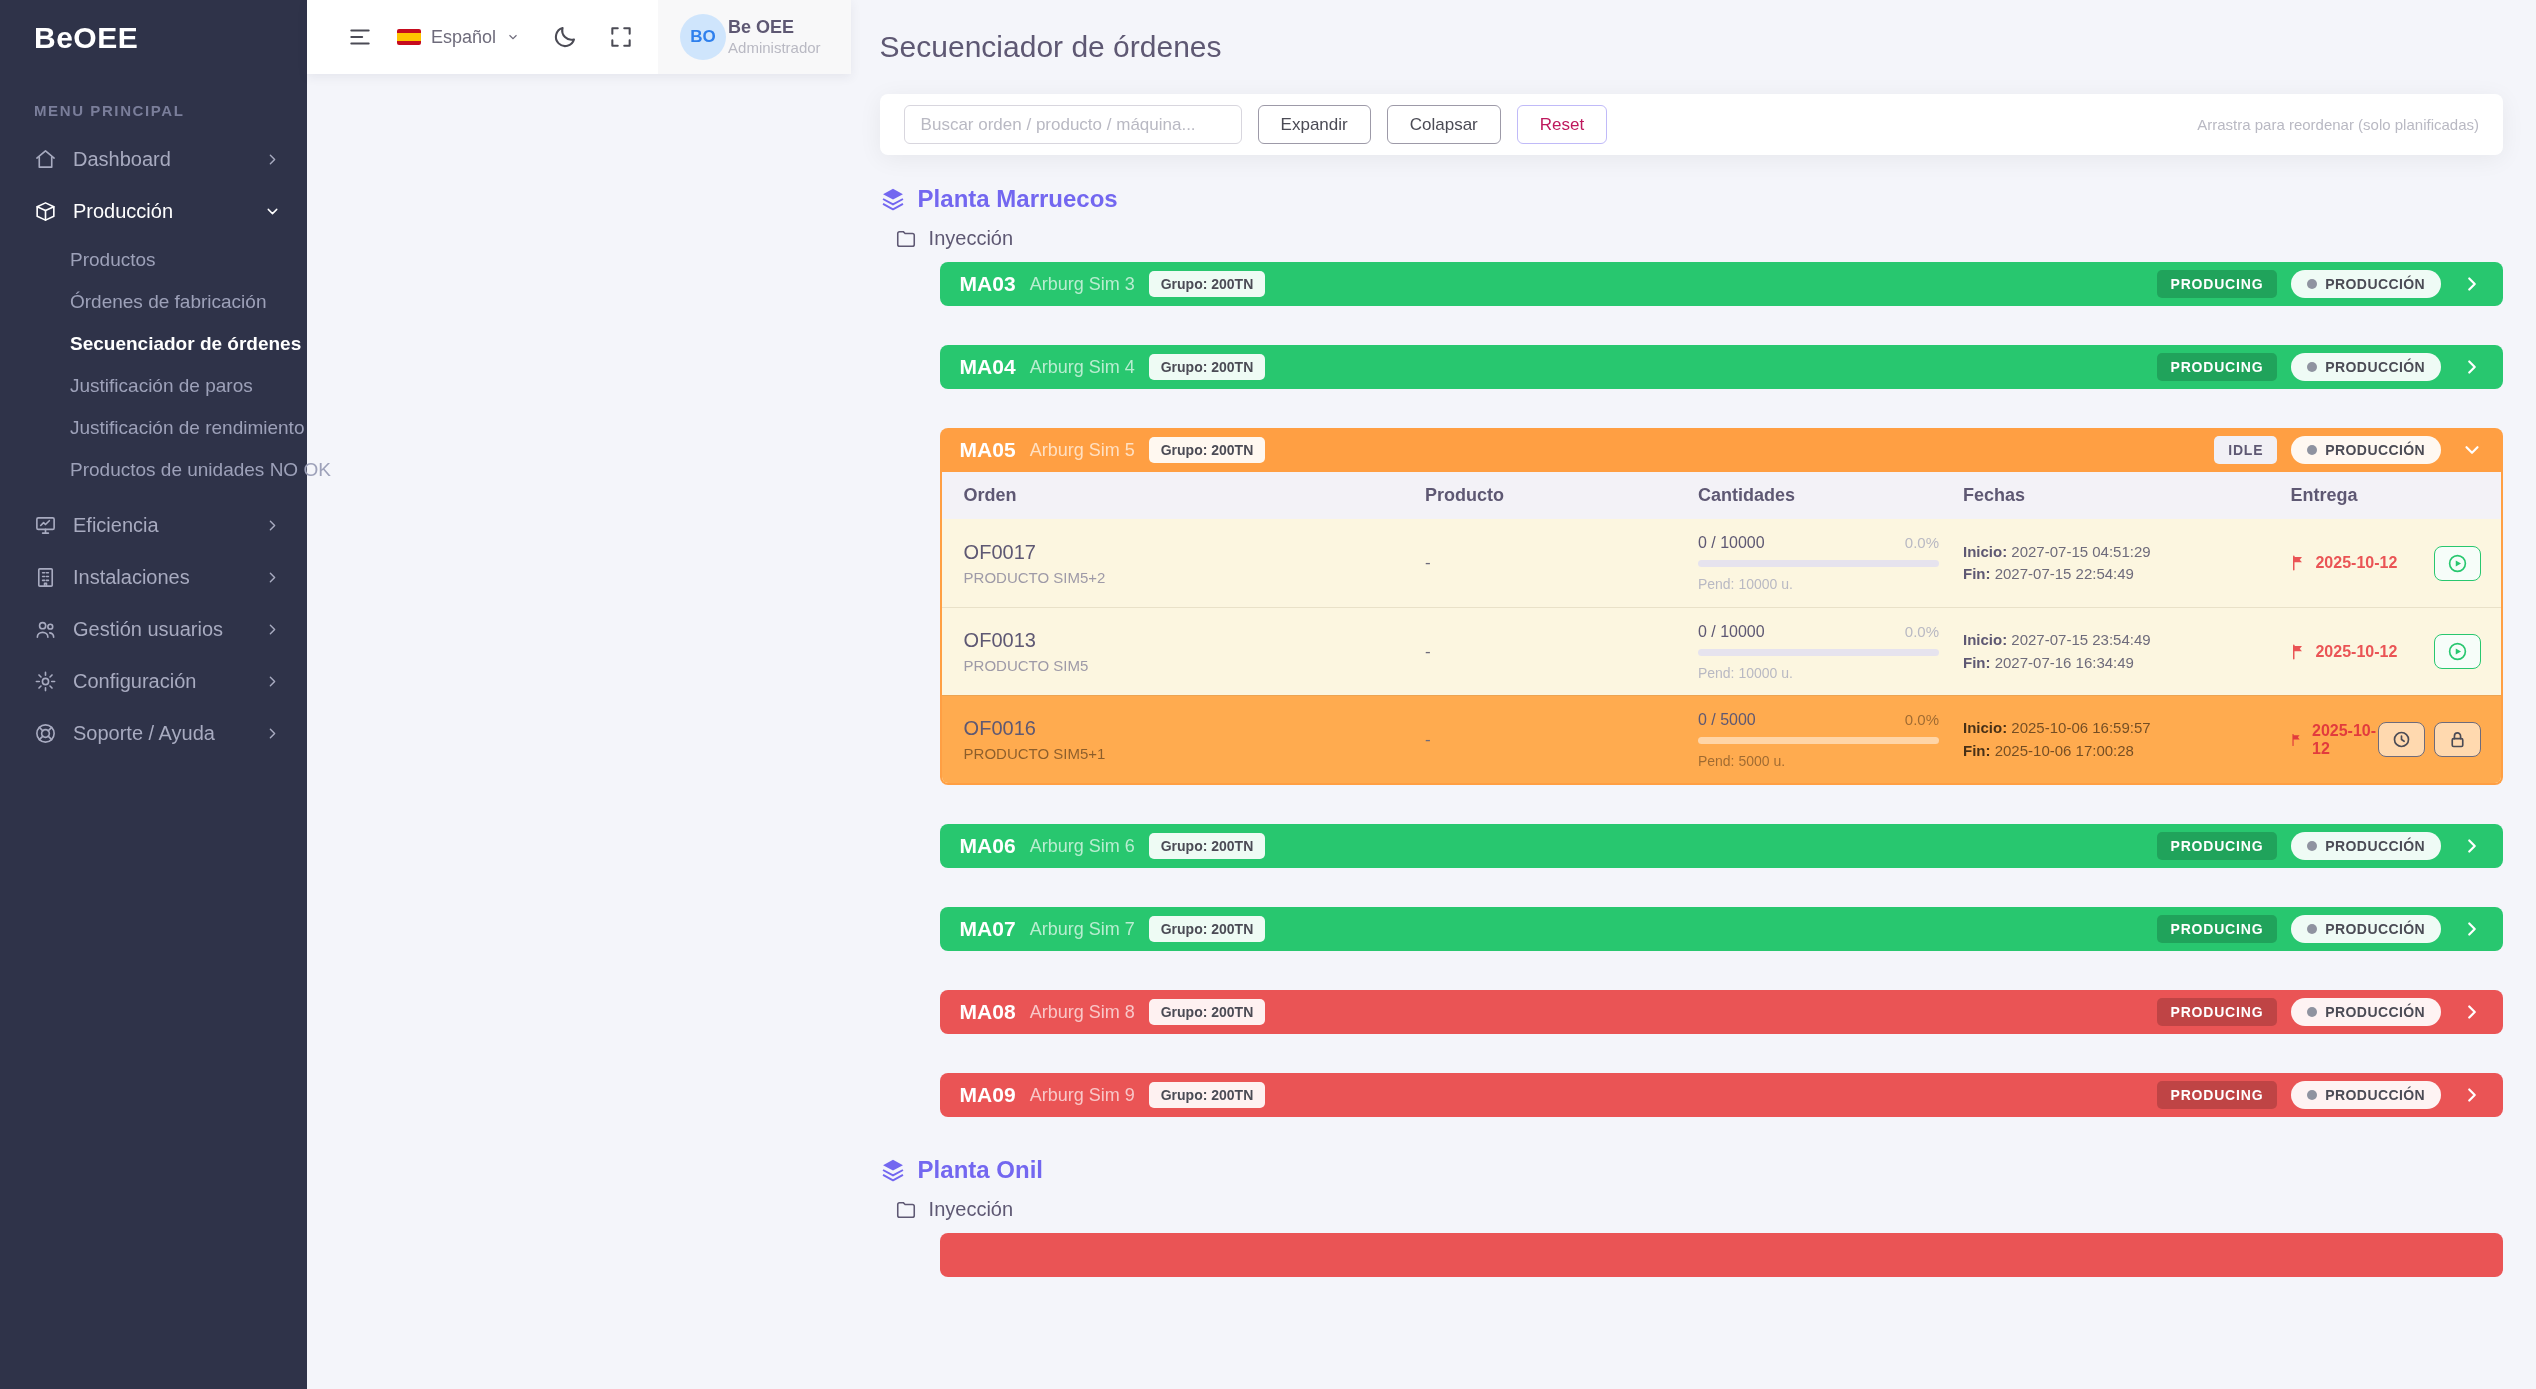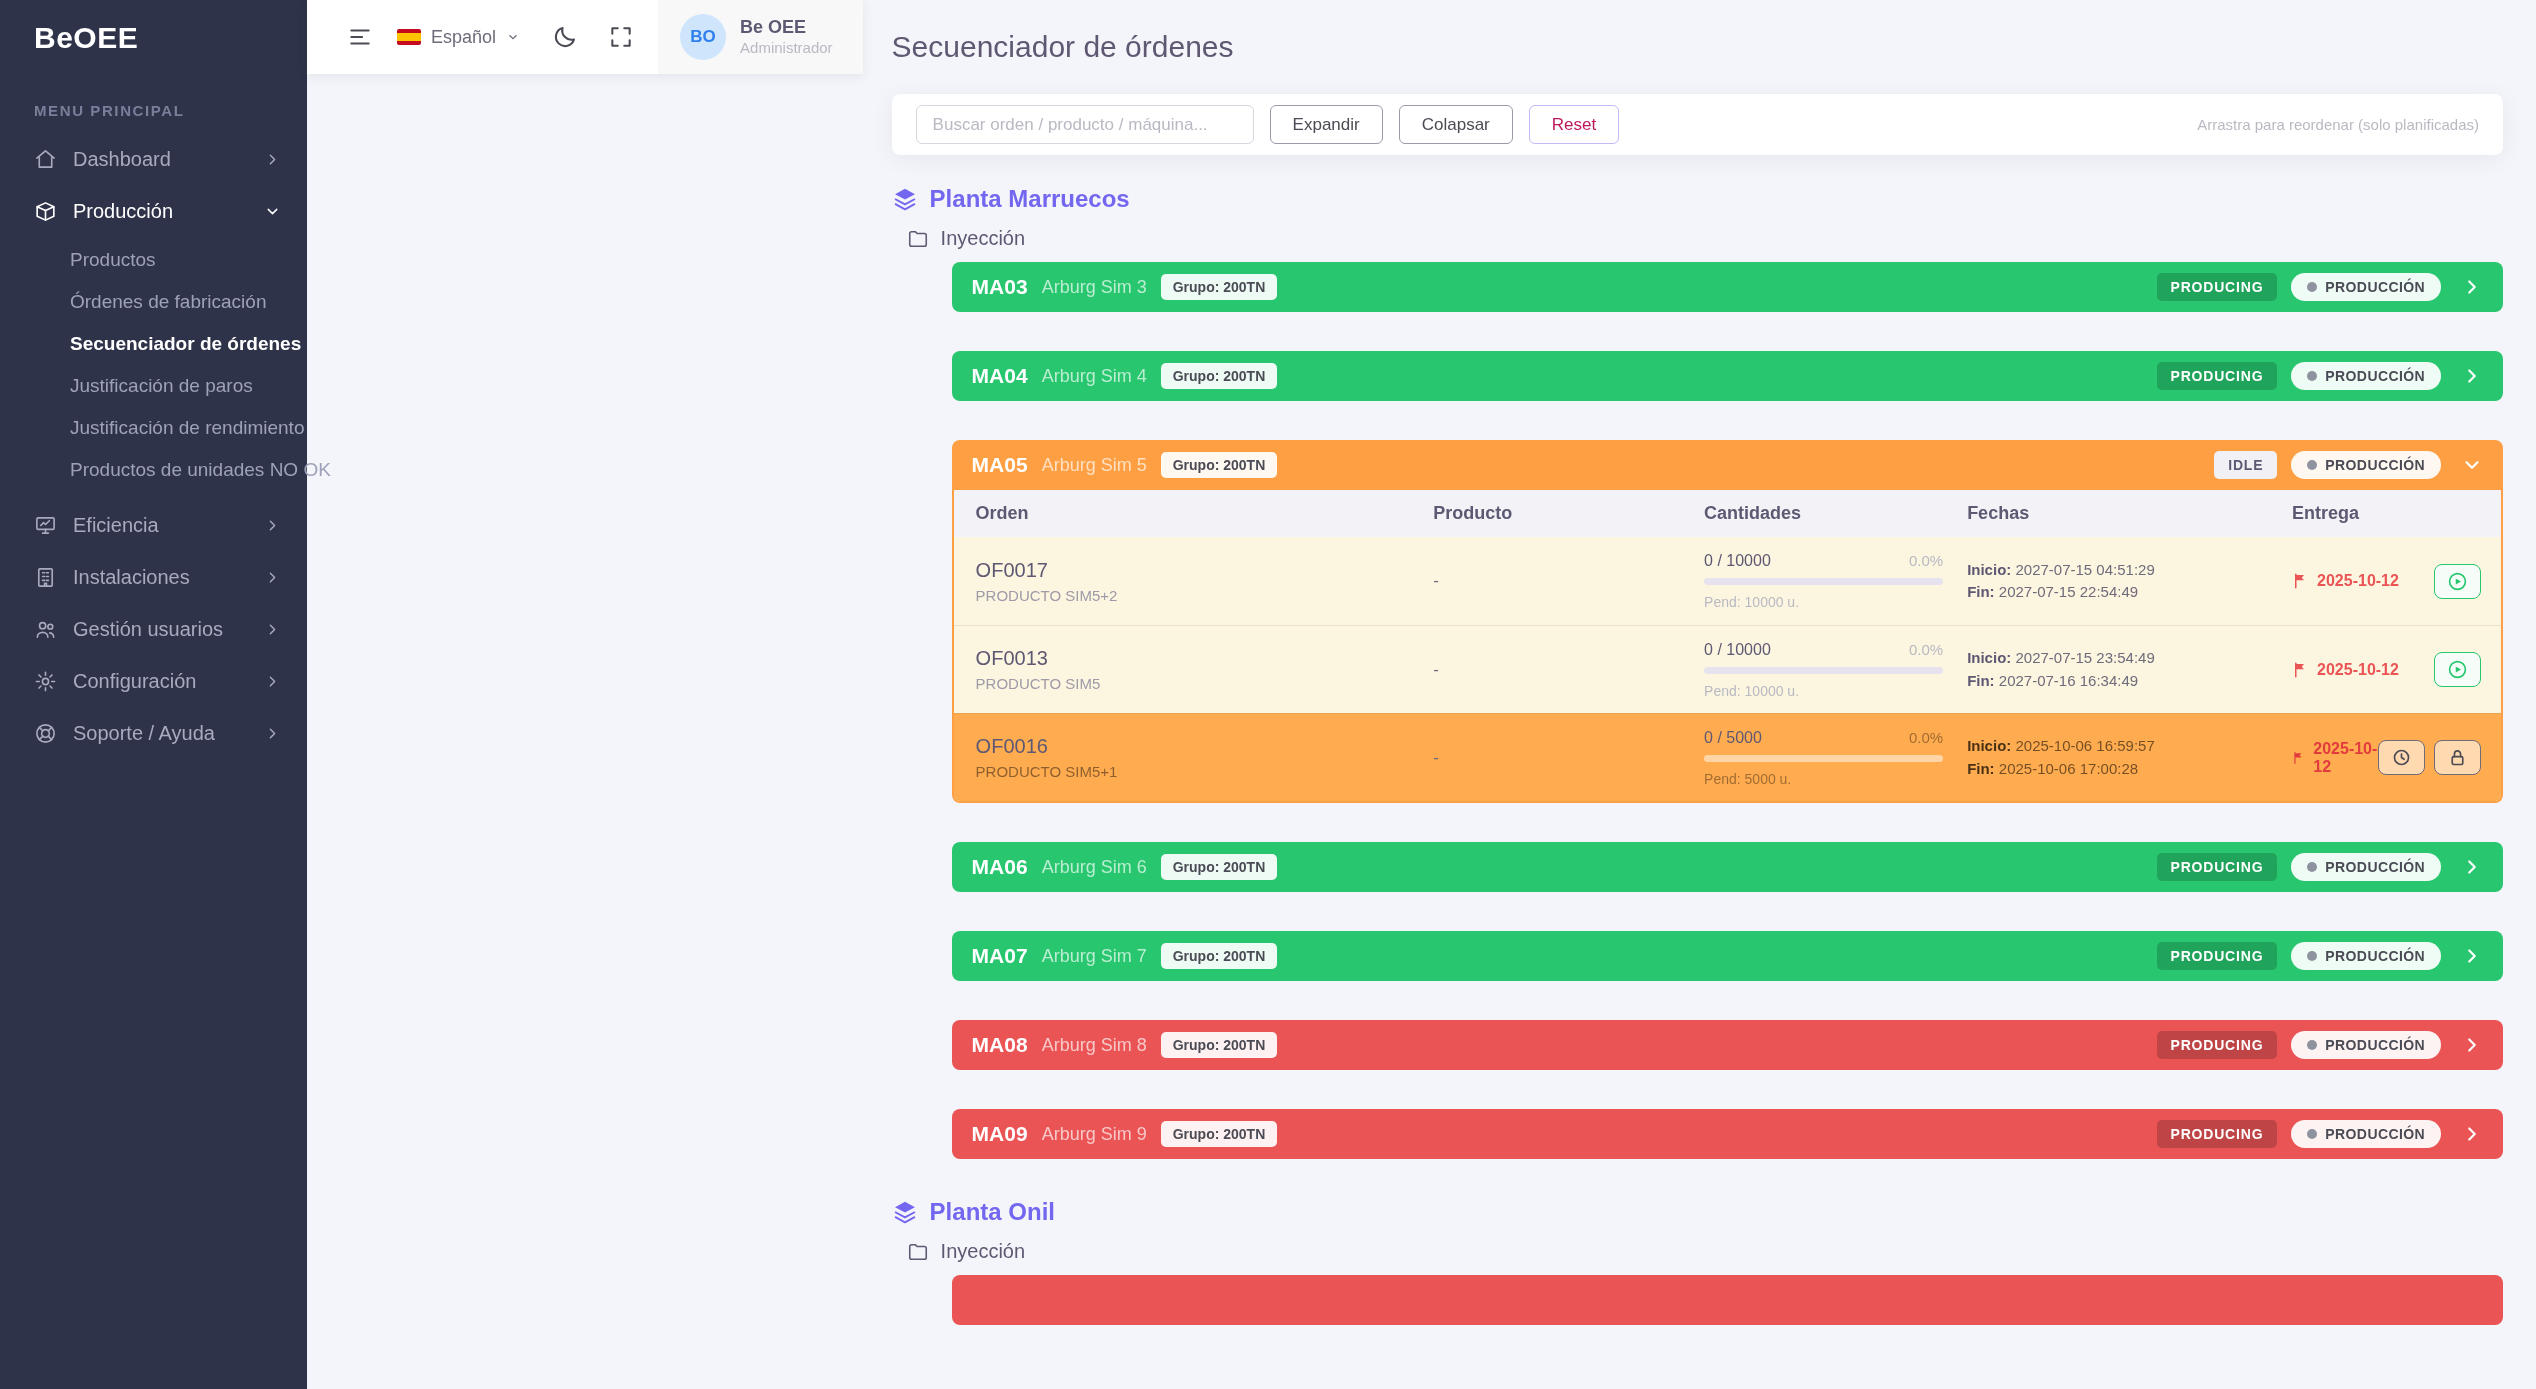--- a/index.html
+++ b/index.html
@@ -25,42 +25,42 @@
   .main { flex:1; min-width:0; display:flex; flex-direction:row; }
   .topbar { height:74px; background:#ffffff; display:flex; align-items:center; padding:0 0 0 34px; box-shadow:0 3px 10px rgba(47,51,73,0.08); flex-shrink:0; }
   .icon-btn { background:none; border:none; cursor:pointer; display:flex; align-items:center; justify-content:center; padding:6px; }
   .icon-btn svg { width:26px; height:26px; stroke:#4b4b55; fill:none; stroke-width:1.9; stroke-linecap:round; stroke-linejoin:round; }
   .topbar-spacer { flex:1; }
   .lang { display:flex; align-items:center; gap:10px; cursor:pointer; margin-right:26px; }
   .flag-es { width:24px; height:16px; border-radius:2px; background:linear-gradient(180deg,#c60b1e 25%,#ffc400 25%,#ffc400 75%,#c60b1e 75%); }
   .lang-label { font-size:18px; color:#6e6b7b; }
   .lang-caret { width:14px; height:14px; stroke:#6e6b7b; fill:none; stroke-width:2; }
   .topbar .icon-btn { margin-right:18px; }
-  .user-block { height:74px; display:flex; align-items:center; gap:14px; padding:0 30px 0 22px; background:#f8f8f9; cursor:pointer; }
+  .user-block { height:74px; display:flex; align-items:center; gap:2px; padding:0 30px 0 22px; background:#f8f8f9; cursor:pointer; }
   .avatar { width:46px; height:46px; border-radius:50%; background:#cfe5fc; color:#2f80ed; font-weight:bold; font-size:17px; display:flex; align-items:center; justify-content:center; }
   .user-name { font-size:18px; font-weight:bold; color:#5e5873; line-height:1.2; }
   .user-role { font-size:15px; color:#b9b9c3; line-height:1.2; }
 
   .content { flex:1; overflow:hidden; padding:30px 33px 0 29px; }
   .page-title { font-size:30px; font-weight:500; color:#5e5873; margin-bottom:30px; }
 
   .toolbar { background:#ffffff; border-radius:8px; box-shadow:0 4px 24px rgba(0,0,0,0.06); padding:11px 24px; display:flex; align-items:center; gap:16px; margin-bottom:30px; }
   .search-input { width:338px; height:39px; border:1px solid #d8d6de; border-radius:6px; padding:0 16px; font-size:17px; color:#5e5873; outline:none; font-family:"Liberation Sans",sans-serif; }
   .search-input::placeholder { color:#b9b9c3; }
   .btn { height:39px; padding:0 22px; border-radius:6px; font-size:17px; cursor:pointer; background:#ffffff; font-family:"Liberation Sans",sans-serif; }
   .btn-secondary { border:1px solid #9d9aa8; color:#4b4b55; }
   .btn-reset { border:1px solid rgba(115,103,240,0.45); color:#be185d; background:transparent; }
   .toolbar-hint { margin-left:auto; font-size:15px; color:#b9b9c3; }
 
   .plant-title { display:flex; align-items:center; gap:12px; color:#7367f0; font-size:24px; font-weight:bold; margin:6px 0 14px; }
   .plant-title svg { width:26px; height:26px; }
   .group-title { display:flex; align-items:center; gap:12px; color:#5e5873; font-size:20px; font-weight:500; margin:10px 0 12px 15px; }
   .group-title svg { width:22px; height:22px; stroke:#5e5873; fill:none; stroke-width:1.7; stroke-linejoin:round; }
 
-  .machine-bar { height:50px; border-radius:8px; margin:0 0 39px 60px; display:flex; align-items:center; gap:14px; padding:0 20px 0 20px; cursor:pointer; }
+  .machine-bar { height:44px; border-radius:8px; margin:0 0 39px 60px; display:flex; align-items:center; gap:14px; padding:0 20px 0 20px; cursor:pointer; }
   .machine-bar.green { background:#28c76f; }
   .machine-bar.orange { background:#ff9f43; }
   .machine-bar.red { background:#ea5455; }
   .machine-bar.expanded { border-radius:8px 8px 0 0; margin-bottom:0; }
   .m-code { color:#ffffff; font-weight:bold; font-size:21px; }
   .m-name { color:rgba(255,255,255,0.68); font-size:18px; }
   .m-group-badge { background:rgba(255,255,255,0.92); color:#4b4b55; font-size:14px; font-weight:bold; padding:5px 12px; border-radius:5px; white-space:nowrap; }
   .m-spacer { flex:1; }
   .m-status { background:rgba(0,0,0,0.18); color:#ffffff; font-size:14px; font-weight:bold; letter-spacing:0.8px; padding:6px 14px; border-radius:5px; white-space:nowrap; }
   .m-status.light { background:#f1f0f5; color:#5e5873; }

